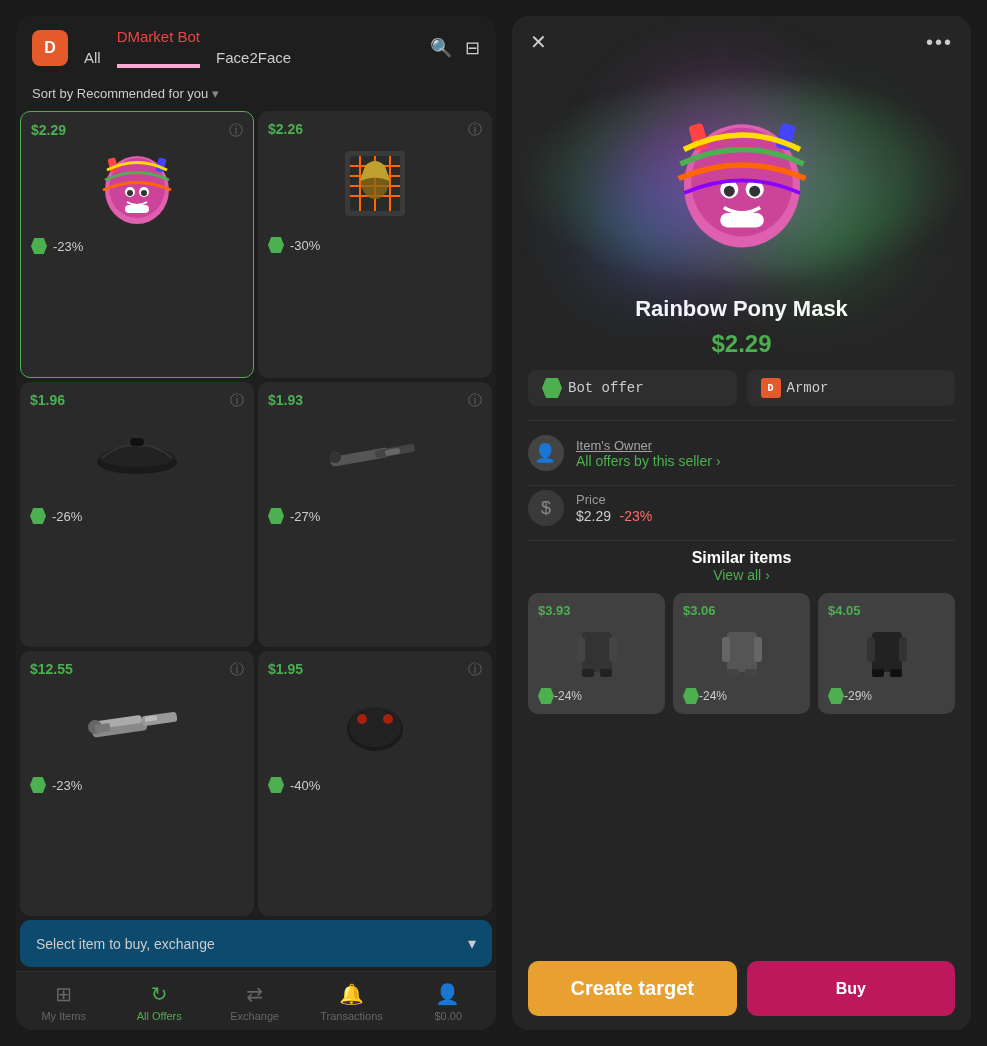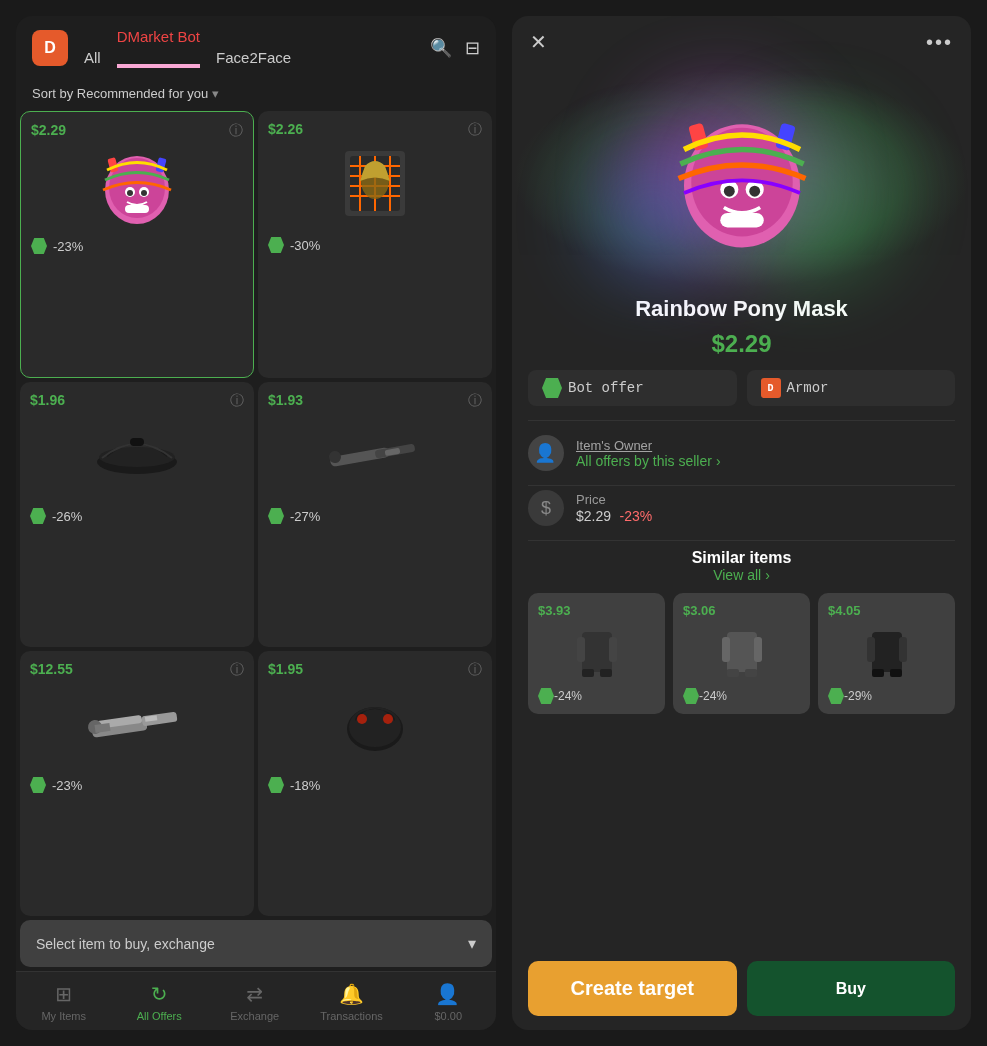--- a/index.html
+++ b/index.html
@@ -156,21 +156,21 @@
     .dmarket-icon {
       width: 16px;
       height: 16px;
       background: #4caf50;
       border-radius: 3px;
       clip-path: polygon(20% 0%, 80% 0%, 100% 50%, 80% 100%, 20% 100%, 0% 50%);
     }
 
     
     .select-bar {
-      background: #404040;
+      background: #0c4a6e;
       margin: 4px;
       border-radius: 10px;
       padding: 14px 16px;
       display: flex;
       justify-content: space-between;
       align-items: center;
       color: #ccc;
       font-size: 14px;
       cursor: pointer;
       text-align: right;
@@ -475,21 +475,21 @@
       border: none;
       border-radius: 10px;
       padding: 16px;
       font-size: 20px;
       font-weight: 600;
       cursor: pointer;
     }
 
     .btn-buy {
       flex: 1;
-      background: #14532d;
+      background: #be185d;
       color: white;
       border: none;
       border-radius: 10px;
       padding: 16px;
       font-size: 16px;
       font-weight: 600;
       cursor: pointer;
     }
 
     
@@ -639,21 +639,21 @@
         <svg width="70" height="70" viewBox="0 0 70 70">
           <ellipse cx="35" cy="38" rx="28" ry="22" fill="#1a1a1a"></ellipse>
           <ellipse cx="35" cy="36" rx="26" ry="20" fill="#222"></ellipse>
           <path d="M15 30 Q35 5 55 30 Q55 20 35 18 Q15 20 15 30Z" fill="#1a1a1a"></path>
           <circle cx="22" cy="28" r="5" fill="#ff2200" opacity="0.6"></circle>
           <circle cx="48" cy="28" r="5" fill="#ff2200" opacity="0.6"></circle>
         </svg>
       </div>
       <div class="item-footer">
         <div class="dmarket-icon"></div>
-        <span class="item-discount">-18%</span>
+        <span class="item-discount">-40%</span>
       </div>
     </div>
 
   </div>
 
   <div class="select-bar">
     <span>Select item to buy, exchange</span>
     <span class="select-bar-chevron">▾</span>
   </div>
 

